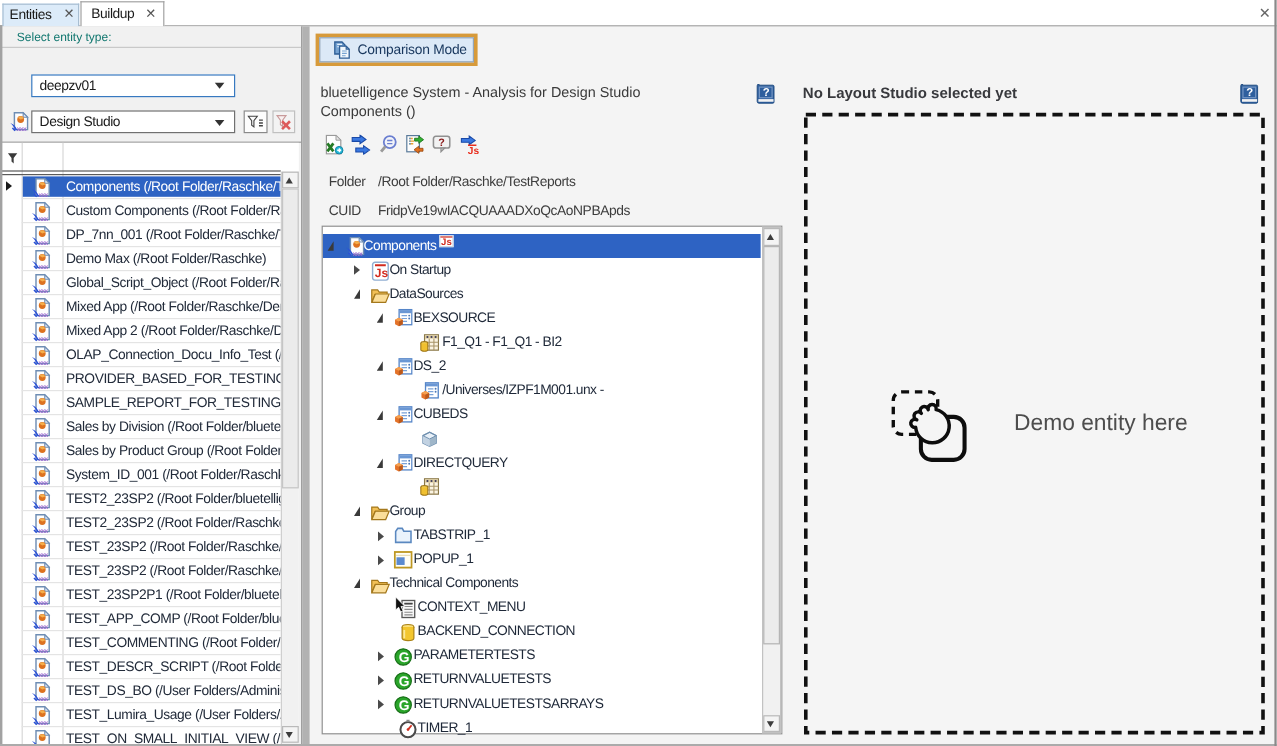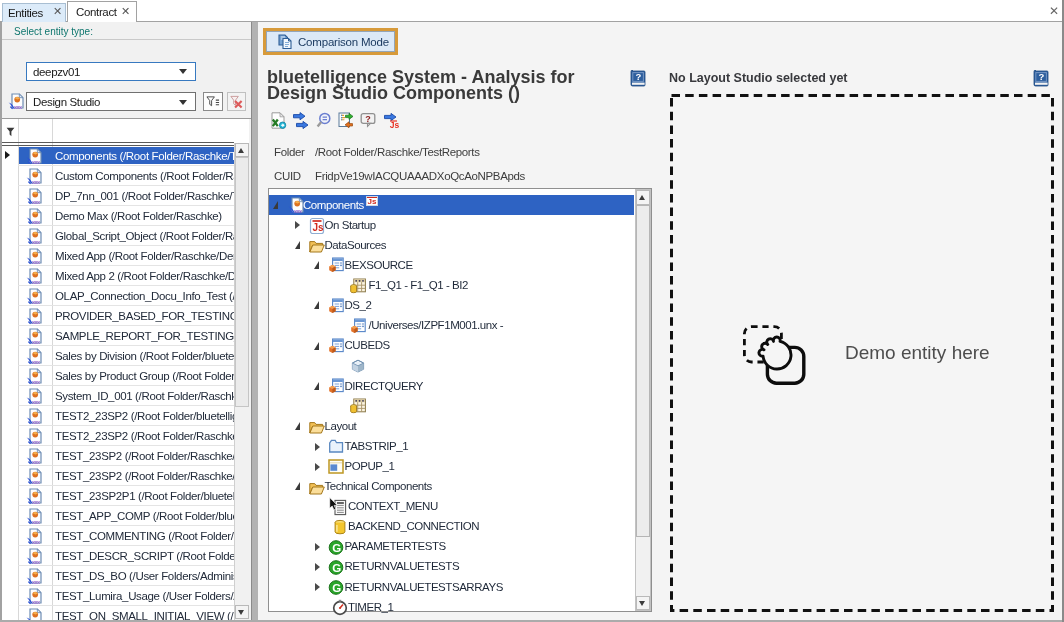--- a/index.html
+++ b/index.html
@@ -9,21 +9,21 @@
 .exp-e{width:0;height:0;border-left:5px solid transparent;border-bottom:8px solid #3a3a3a}
 .exp-c{width:0;height:0;border-left:5px solid #4a4a4a;border-top:4px solid transparent;border-bottom:4px solid transparent}
 </style></head>
 <body>
 
 <div class="abs" style="left:0;top:0;width:1064px;height:22px;background:#fff;border-bottom:1px solid #a2a2a2;box-sizing:border-box"></div>
 <div class="abs" style="left:2px;top:3px;width:64px;height:19px;background:#dcebf9;border:1px solid #a8bed2;border-bottom:none;box-sizing:border-box"></div>
 <div class="abs lt" style="left:8px;top:6px;color:#1a1a1a">Entities</div>
 <div class="abs" style="left:53px;top:5px;font-size:11px;color:#555">✕</div>
 <div class="abs" style="left:67px;top:1px;width:70px;height:21px;background:#fff;border:1px solid #a2a2a2;border-bottom:none;box-sizing:border-box"></div>
-<div class="abs lt" style="left:76px;top:5px;color:#1a1a1a">Contract</div>
+<div class="abs lt" style="left:76px;top:5px;color:#1a1a1a">Buildup</div>
 <div class="abs" style="left:121px;top:5px;font-size:11px;color:#555">✕</div>
 <div class="abs" style="left:1049px;top:4px;font-size:12px;color:#666">✕</div>
 
 <div class="abs" style="left:0;top:22px;width:251px;height:600px;background:#f1f1f1"></div>
 <div class="abs" style="left:251px;top:22px;width:1px;height:600px;background:#8a8a8a"></div>
 <div class="abs" style="left:252px;top:22px;width:6px;height:600px;background:#b2b2b2"></div>
 
 <div class="abs" style="left:14px;top:26px;font-size:10px;color:#0f766e">Select entity type:</div>
 <div class="abs" style="left:0;top:39px;width:251px;border-top:1px solid #c9c9c9"></div>
 
@@ -346,21 +346,21 @@
 <div class="abs" style="left:266px;top:31px;width:129px;height:21px;background:#dce9f7;border:1px solid #93a5b8;box-sizing:border-box"></div>
 <svg class="abs" style="left:277px;top:34px" width="17" height="16" viewBox="0 0 17 16">
     <path d="M2,1 h6 l2.5,2.5 v7.5 h-8.5 z" fill="#76a3d2" stroke="#2e5e96" stroke-width="1.1"></path>
     <path d="M4,3 h4 M4,5 h4.5" stroke="#e8f1fa" stroke-width="0.9"></path>
     <path d="M6,4.5 h5.5 l2.5,2.5 v7.5 h-8 z" fill="#f2f8fd" stroke="#2e5e96" stroke-width="1.1"></path>
     <path d="M11.5,4.5 v2.5 h2.5" fill="none" stroke="#2e5e96" stroke-width="1"></path>
     <path d="M8,8.5 h4 M8,10.5 h4 M8,12.5 h3" stroke="#76a3d2" stroke-width="0.9"></path>
   </svg>
 <div class="abs" style="left:298px;top:35.5px;font-size:11.5px;letter-spacing:-0.2px;color:#17365d">Comparison Mode</div>
 
-<div class="abs" style="left:267px;top:68.5px;width:330px;font-size:18px;font-weight:bold;color:#3a3a3a;line-height:16px">bluetelligence System - Analysis for Design Studio Components ()</div>
+<div class="abs" style="left:267px;top:68.5px;width:330px;font-size:12px;font-weight:normal;color:#3a3a3a;line-height:16px">bluetelligence System - Analysis for Design Studio Components ()</div>
 
 <svg class="abs" style="left:630px;top:70px" width="16" height="17" viewBox="0 0 16 17">
     <path d="M2.5,1 h11.5 a1,1 0 0 1 1,1 v13 a1,1 0 0 1 -1,1 h-11.5 a1.5,1.5 0 0 1 -1.5,-1.5 v-13 a1.5,1.5 0 0 1 1.5,-1.5 z" fill="#2e5f9e" stroke="#1e4a80" stroke-width="0.8"></path>
     <rect x="2.8" y="2.6" width="10.6" height="8.8" fill="none" stroke="#7596c4" stroke-width="1"></rect>
     <text x="5.6" y="10.4" font-size="9.5" font-weight="bold" fill="#fff" font-family="Liberation Sans">?</text>
     <rect x="2" y="12.6" width="12.6" height="2.2" fill="#f2f2f2"></rect>
   </svg>
 
 <svg class="abs" style="left:270px;top:112px" width="17" height="17" viewBox="0 0 17 17">
     <path d="M2,0.8 h8 l4,4 v11.4 h-12 z" fill="#fdfdfd" stroke="#9a9a9a" stroke-width="1"></path>
@@ -513,21 +513,21 @@
       <circle cx="13" cy="2.8" r="0.9" fill="#3a3a5a"></circle>
       <path d="M3.8,7.2 h11.6 M3.8,10.4 h11.6 M7.7,4.2 v9.6 M11.6,4.2 v9.6" stroke="#a89468" stroke-width="0.9"></path>
       <ellipse cx="3.6" cy="8" rx="2.9" ry="1.3" fill="#f8d860" stroke="#a07818" stroke-width="0.9"></ellipse>
       <path d="M0.7,8 v5.4 a2.9,1.3 0 0 0 5.8,0 v-5.4" fill="#f0c030" stroke="#a07818" stroke-width="0.9"></path>
     </svg>
 <div class="abs exp-e" style="left:25.5px;top:227.0px"></div>
 <svg class="abs" style="left:39.5px;top:223.2px" width="16" height="17" viewBox="0 0 16 17">
       <path d="M0.8,15 V4.6 h4.9 l1.3,1.8 h6.6 v2.2 h-10.2 z" fill="#f2c056" stroke="#a4781c" stroke-width="1"></path>
       <path d="M0.9,15 L3.8,8 h11.5 l-2.9,7 z" fill="#fbde9a" stroke="#a4781c" stroke-width="1"></path>
     </svg>
-<div class="abs tt" style="left:55.5px;top:223.7px;color:#1e2838">Layout</div>
+<div class="abs tt" style="left:55.5px;top:223.7px;color:#1e2838">Group</div>
 <div class="abs exp-c" style="left:45.5px;top:247.5px"></div>
 <svg class="abs" style="left:59.0px;top:243.3px" width="16" height="17" viewBox="0 0 16 17">
       <path d="M1.7,14 V5 l1.8,-2.7 h3.7 l1.3,2.4 h6 V14 z" fill="#eaf3fc" stroke="#5a88c0" stroke-width="1.3"></path>
     </svg>
 <div class="abs tt" style="left:75.5px;top:243.8px;color:#1e2838">TABSTRIP_1</div>
 <div class="abs exp-c" style="left:45.5px;top:267.6px"></div>
 <svg class="abs" style="left:59.0px;top:263.4px" width="16" height="17" viewBox="0 0 16 17">
       <rect x="1" y="2" width="14" height="13" fill="#fffef6" stroke="#bd9722" stroke-width="1.5"></rect>
       <path d="M2,4.8 h12" stroke="#e8ddb8" stroke-width="1.2"></path>
       <rect x="2.4" y="6.4" width="6.8" height="6.4" fill="#5a8ad0"></rect>

